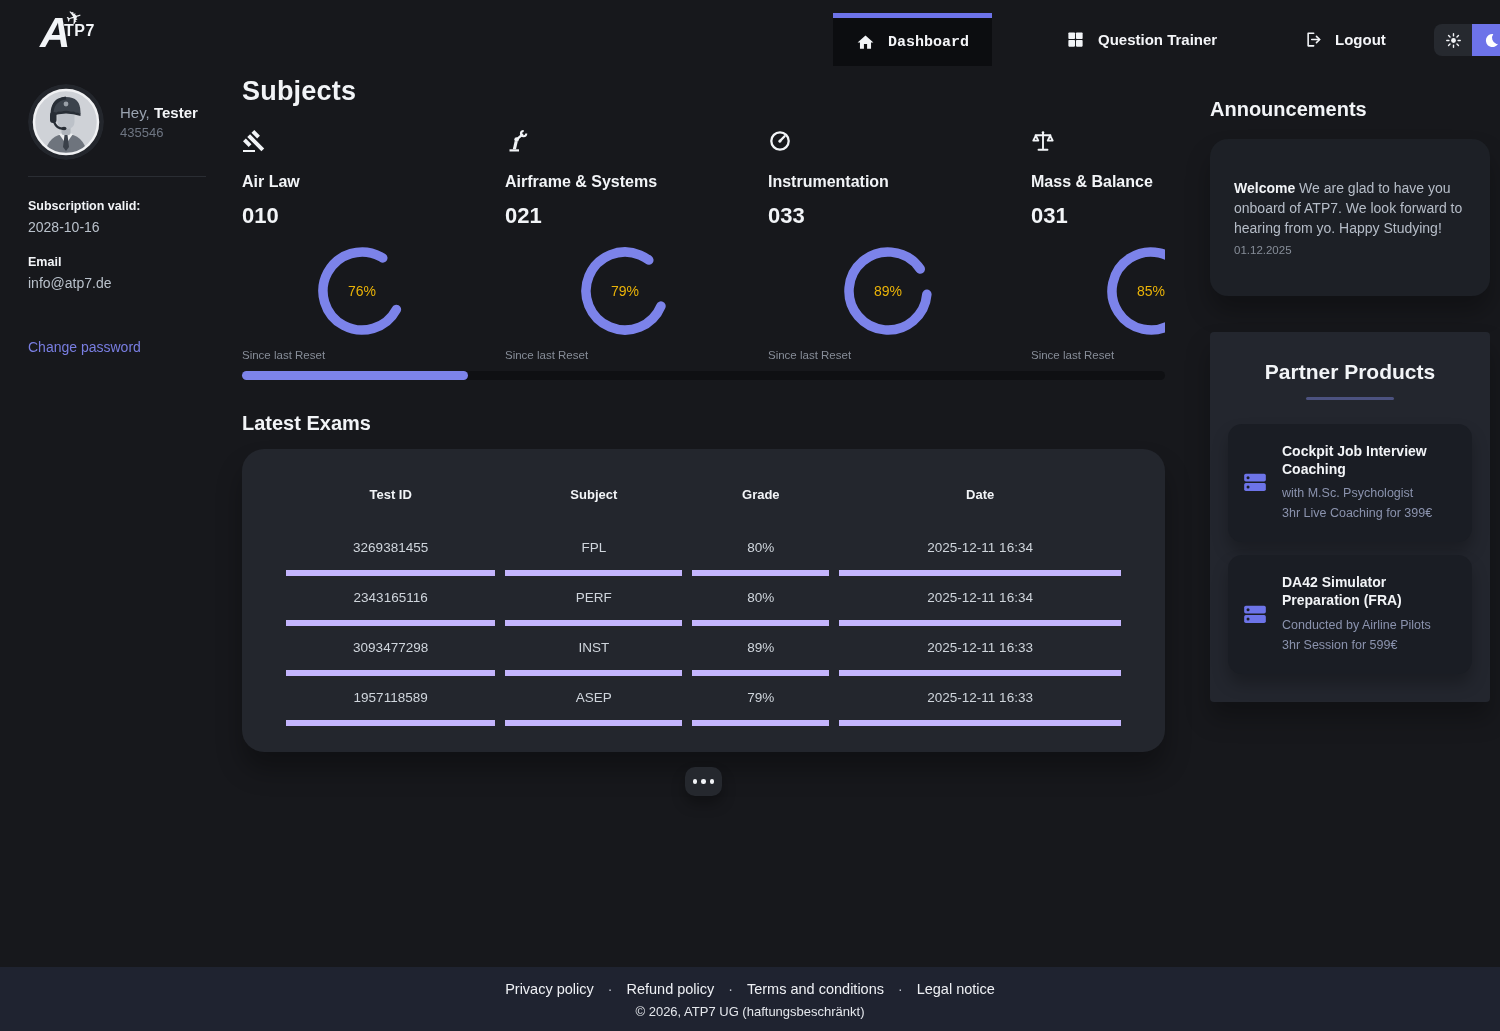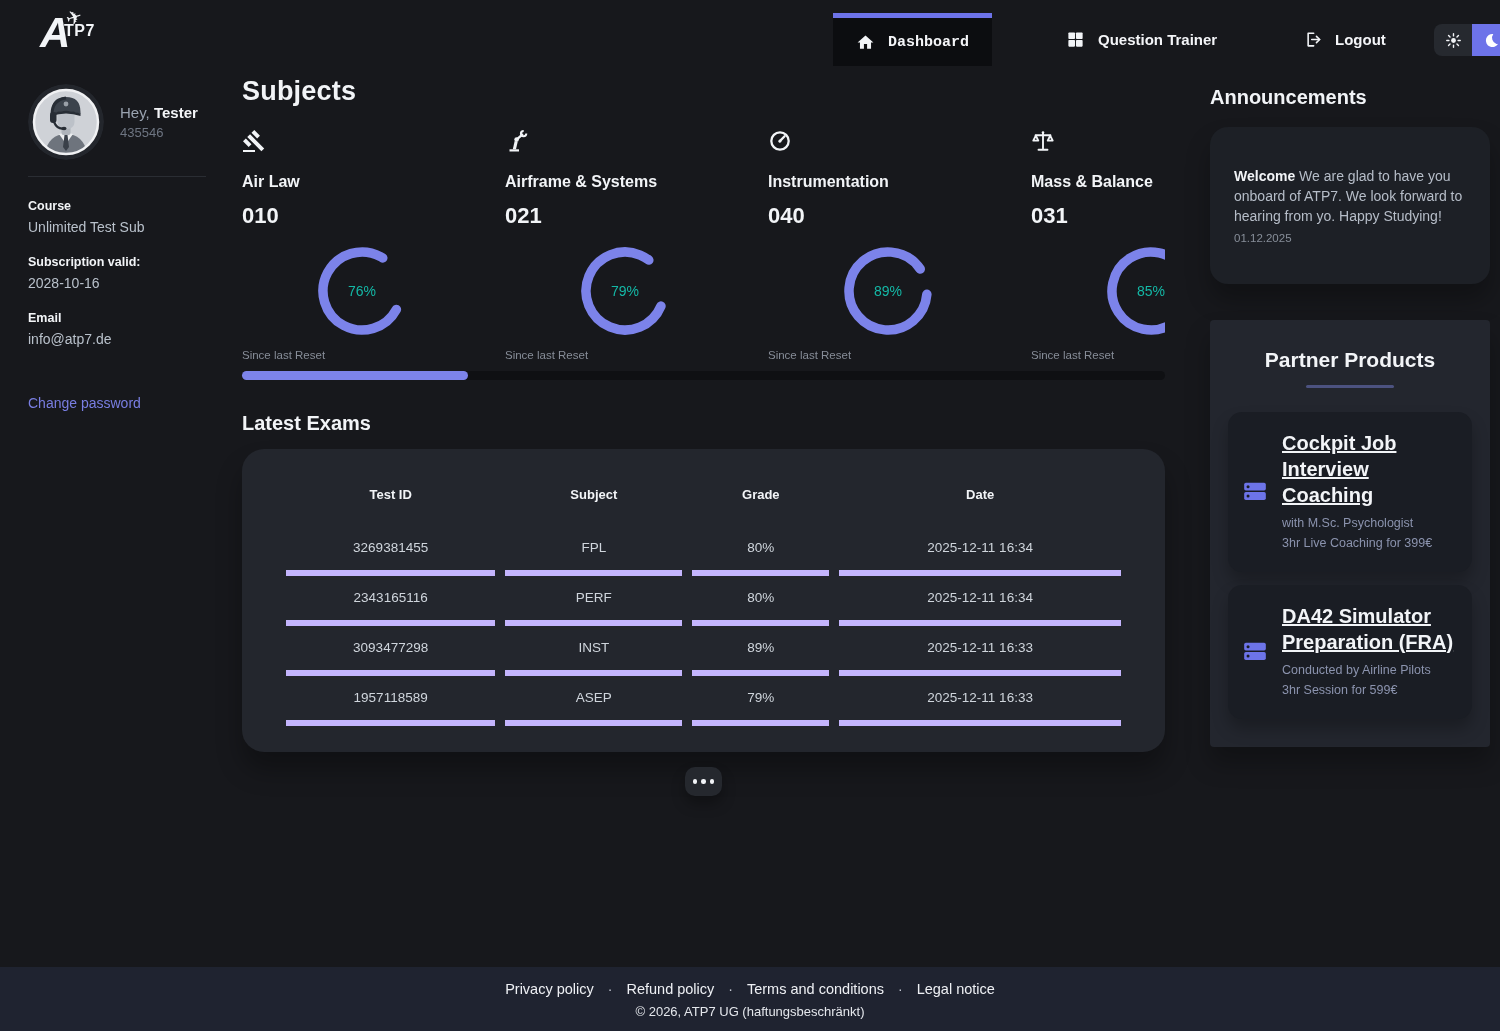--- a/index.html
+++ b/index.html
@@ -50,21 +50,21 @@
   .subjects-track { display:flex; width:1052px; }
   .subject-card { width:263px; flex:0 0 263px; }
   .s-icon { width:24px; height:24px; margin-bottom:20px; }
   .s-icon svg { width:24px; height:24px; display:block; }
   .s-name { font-size:16px; font-weight:700; margin-bottom:12px; }
   .s-code { font-size:22px; font-weight:800; }
   .ring-wrap { width:96px; height:96px; margin:14px 0 10px 72px; position:relative; }
   .ring-wrap svg { width:96px; height:96px; display:block; }
   .ring-arc { fill:none; stroke:#7c83ea; stroke-width:9.5; stroke-linecap:round; }
   .ring-label { position:absolute; inset:0; display:flex; align-items:center; justify-content:center;
-                font-size:14px; color:#14b8a6; }
+                font-size:14px; color:#eab308; }
   .s-since { font-size:11.5px; color:#878d98; margin-top:8px; }
   .h-scrollbar { margin-top:10px; width:923px; height:9px; background:#0f1013; border-radius:5px; cursor:pointer; }
   .h-thumb { width:226px; height:9px; background:#7c83ea; border-radius:5px; cursor:grab; }
 
   .h2 { font-size:20px; font-weight:800; margin-top:32px; }
   .table-card { margin-top:14px; background:#23262d; border-radius:22px; padding:38px 34px 26px;
                 box-shadow:0 18px 26px rgba(0,0,0,.30); }
   table { width:100%; border-collapse:separate; border-spacing:10px 0; table-layout:fixed; }
   th { font-size:13px; font-weight:700; color:#f2f4f7; text-align:center; padding-bottom:24px; }
   td { font-size:13.5px; color:#cfd5dc; text-align:center; padding:14px 0 15px;
@@ -87,21 +87,21 @@
   .pp-card { margin-top:36px; background:#23262e; border-radius:4px; padding:28px 18px 28px;
              box-shadow:0 16px 24px rgba(0,0,0,.28); }
   .pp-title { font-size:21px; font-weight:800; text-align:center; }
   .pp-underline { width:88px; height:3px; background:#4c5280; border-radius:2px; margin:13px auto 24px; }
   .pp-item { background:#1a1d24; border-radius:14px; padding:18px 14px 20px; display:flex; gap:14px;
              align-items:center; margin-bottom:13px; cursor:pointer;
              box-shadow:0 10px 16px rgba(0,0,0,.25); }
   .pp-item:last-child { margin-bottom:0; }
   .pp-icon { flex:0 0 26px; }
   .pp-icon svg { width:26px; height:26px; display:block; }
-  .pp-item-title { font-size:20px; font-weight:700; line-height:1.3; color:#f2f4f7;text-decoration:underline; }
+  .pp-item-title { font-size:14px; font-weight:700; line-height:1.3; color:#f2f4f7; }
   .pp-line { font-size:12.5px; color:#8b93ae; line-height:1.45; margin-top:2px; }
   .pp-lines { margin-top:6px; }
 
   
   .footer { position:absolute; left:0; bottom:0; width:100%; height:64px; background:#1f2330;
             text-align:center; padding-top:13px; }
   .f-links { display:inline-flex; gap:14px; font-size:14.5px; color:#eef0f4; align-items:center; }
   .f-link { cursor:pointer; }
   .f-sep { color:#c2c7d1; font-size:14px; }
   .f-copy { font-size:13px; color:#e4e7ec; margin-top:6px; }
@@ -189,24 +189,20 @@
       <div class="greet">
         <span>Hey,</span> <b>Tester</b>
       </div>
       <div class="uid">435546</div>
     </div>
   </div>
 
   <div class="side-divider"></div>
 
   <div class="sec">
-    <div class="sec-label">Course</div>
-    <div class="sec-value">Unlimited Test Sub</div>
-  </div>
-  <div class="sec">
     <div class="sec-label">Subscription valid:</div>
     <div class="sec-value">2028-10-16</div>
   </div>
   <div class="sec">
     <div class="sec-label">Email</div>
     <div class="sec-value">info@atp7.de</div>
   </div>
   <span class="change-pw">Change password</span>
 </div>
 
@@ -256,21 +252,21 @@
 
       <div class="subject-card">
         <div class="s-icon">
           <svg viewBox="0 0 24 24" fill="none">
             <circle cx="12" cy="12" r="8.7" stroke="#f2f4f7" stroke-width="2.3"></circle>
             <path d="M11.6 12.4l5-5.1" stroke="#f2f4f7" stroke-width="2.3" stroke-linecap="round"></path>
             <circle cx="12" cy="12" r="1.5" fill="#f2f4f7"></circle>
           </svg>
         </div>
         <div class="s-name">Instrumentation</div>
-        <div class="s-code">040</div>
+        <div class="s-code">033</div>
         <div class="ring-wrap">
           <svg viewBox="0 0 96 96">
               <circle class="ring-arc" cx="48" cy="48" r="39" stroke-dasharray="218.08936201220342 26.954864967800432" transform="rotate(4.799999999999997 48 48)"></circle>
             </svg>
           <span class="ring-label">89%</span>
         </div>
         <div class="s-since">Since last Reset</div>
       </div>
 
       <div class="subject-card">
@@ -350,21 +346,21 @@
   </div>
 
   <div class="more-btn">
     <i></i>
       <i></i>
       <i></i>
   </div>
 </div>
 
 <div class="rightcol">
-  <div class="h2" style="margin-top:0;">Announcements</div>
+  <div class="h2" style="margin-top:12px;">Announcements</div>
 
   <div class="ann-card">
     <div class="ann-body">
       <b>Welcome</b>
       <span>We are glad to have you onboard of ATP7. We look forward to hearing from yo. Happy Studying!</span>
     </div>
     <div class="ann-date">01.12.2025</div>
   </div>
 
   <div class="pp-card">

